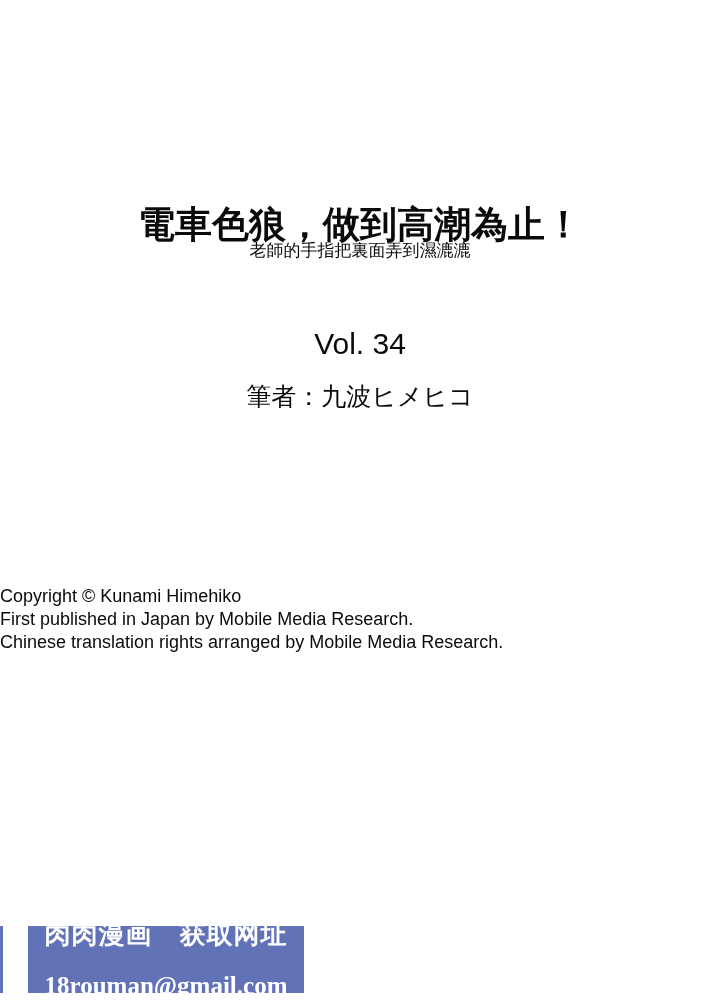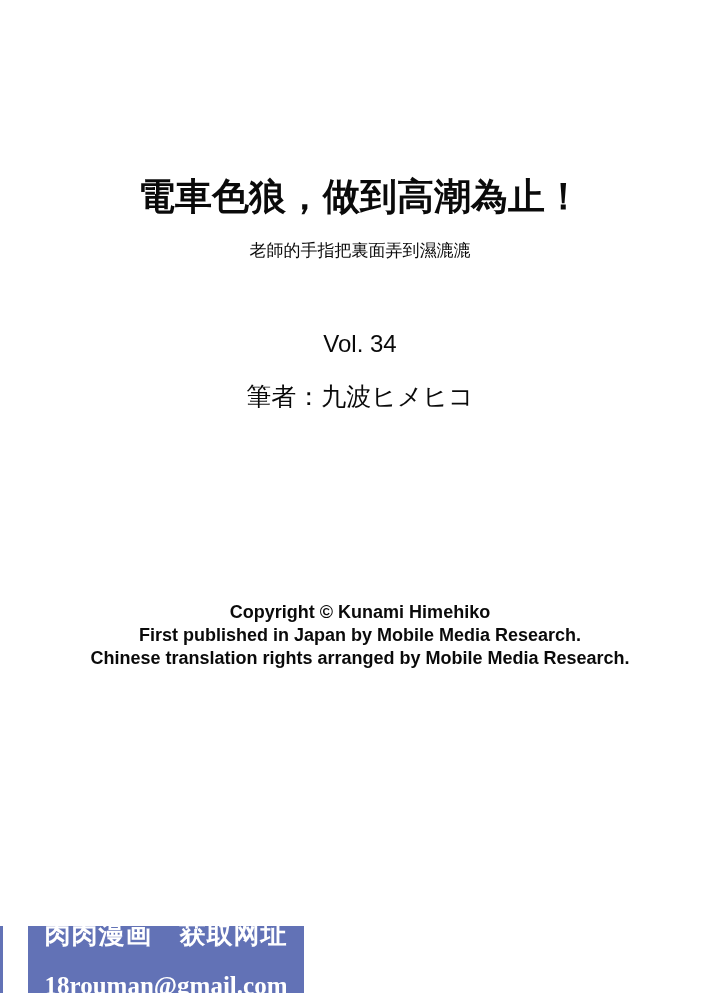--- a/index.html
+++ b/index.html
@@ -17,54 +17,53 @@
     color: #0a0a0a;
   }
   .centered {
     position: absolute;
     left: 0;
     width: 720px;
     text-align: center;
     white-space: nowrap;
   }
   .title {
-    top: 176px;
+    top: 204px;
     font-size: 37px;
     line-height: 42px;
     font-weight: 700;
     letter-spacing: 0px;
   }
   .subtitle {
     top: 236px;
     font-size: 17px;
     line-height: 30px;
     font-weight: 400;
   }
   .volume {
     top: 329px;
-    font-size: 24px;
+    font-size: 30px;
     line-height: 29px;
     font-weight: 400;
   }
   .author {
     top: 381px;
     font-size: 25px;
     line-height: 30px;
     font-weight: 400;
   }
   .copyright {
     position: absolute;
     top: 585px;
     left: 0;
     width: 720px;
-    text-align: center;
+    text-align: left;
     font-size: 18px;
     line-height: 23px;
-    font-weight: 700;
-    margin-top: 16px;
+    font-weight: 400;
   }
   .badge {
     position: absolute;
     left: 28px;
     top: 926px;
     width: 276px;
     height: 67px;
     background: #6272b6;
     color: #ffffff;
     display: flex;

